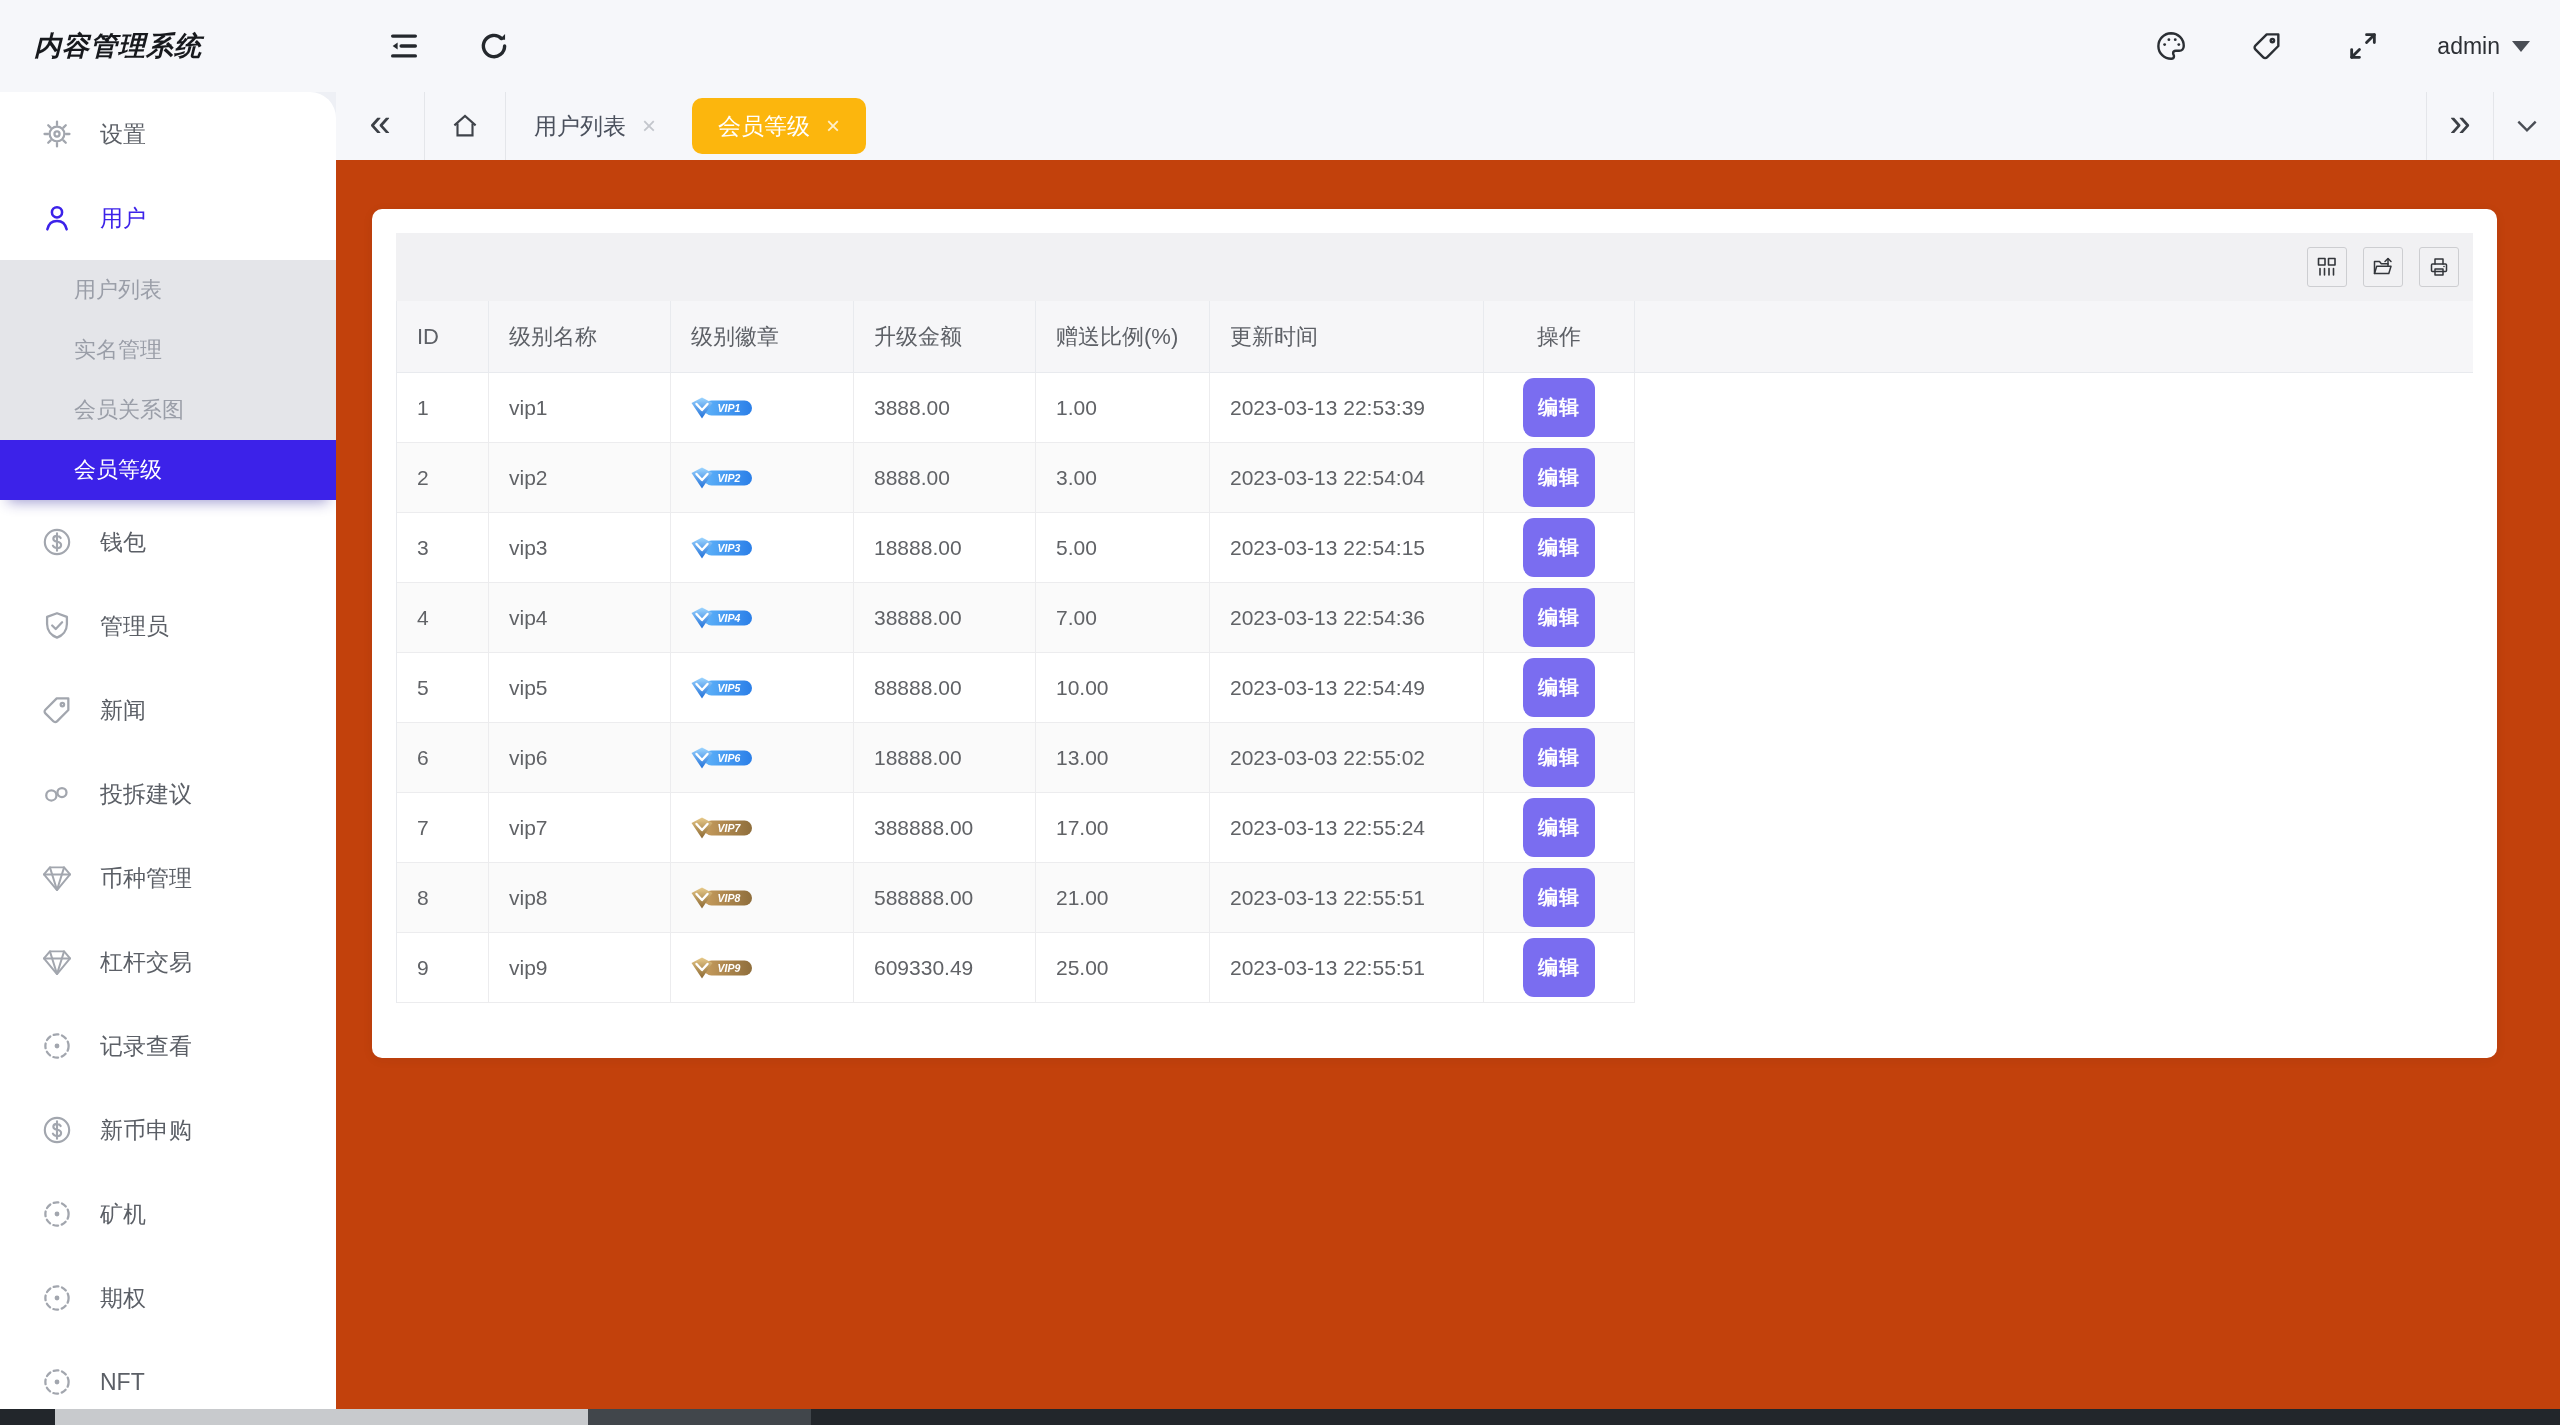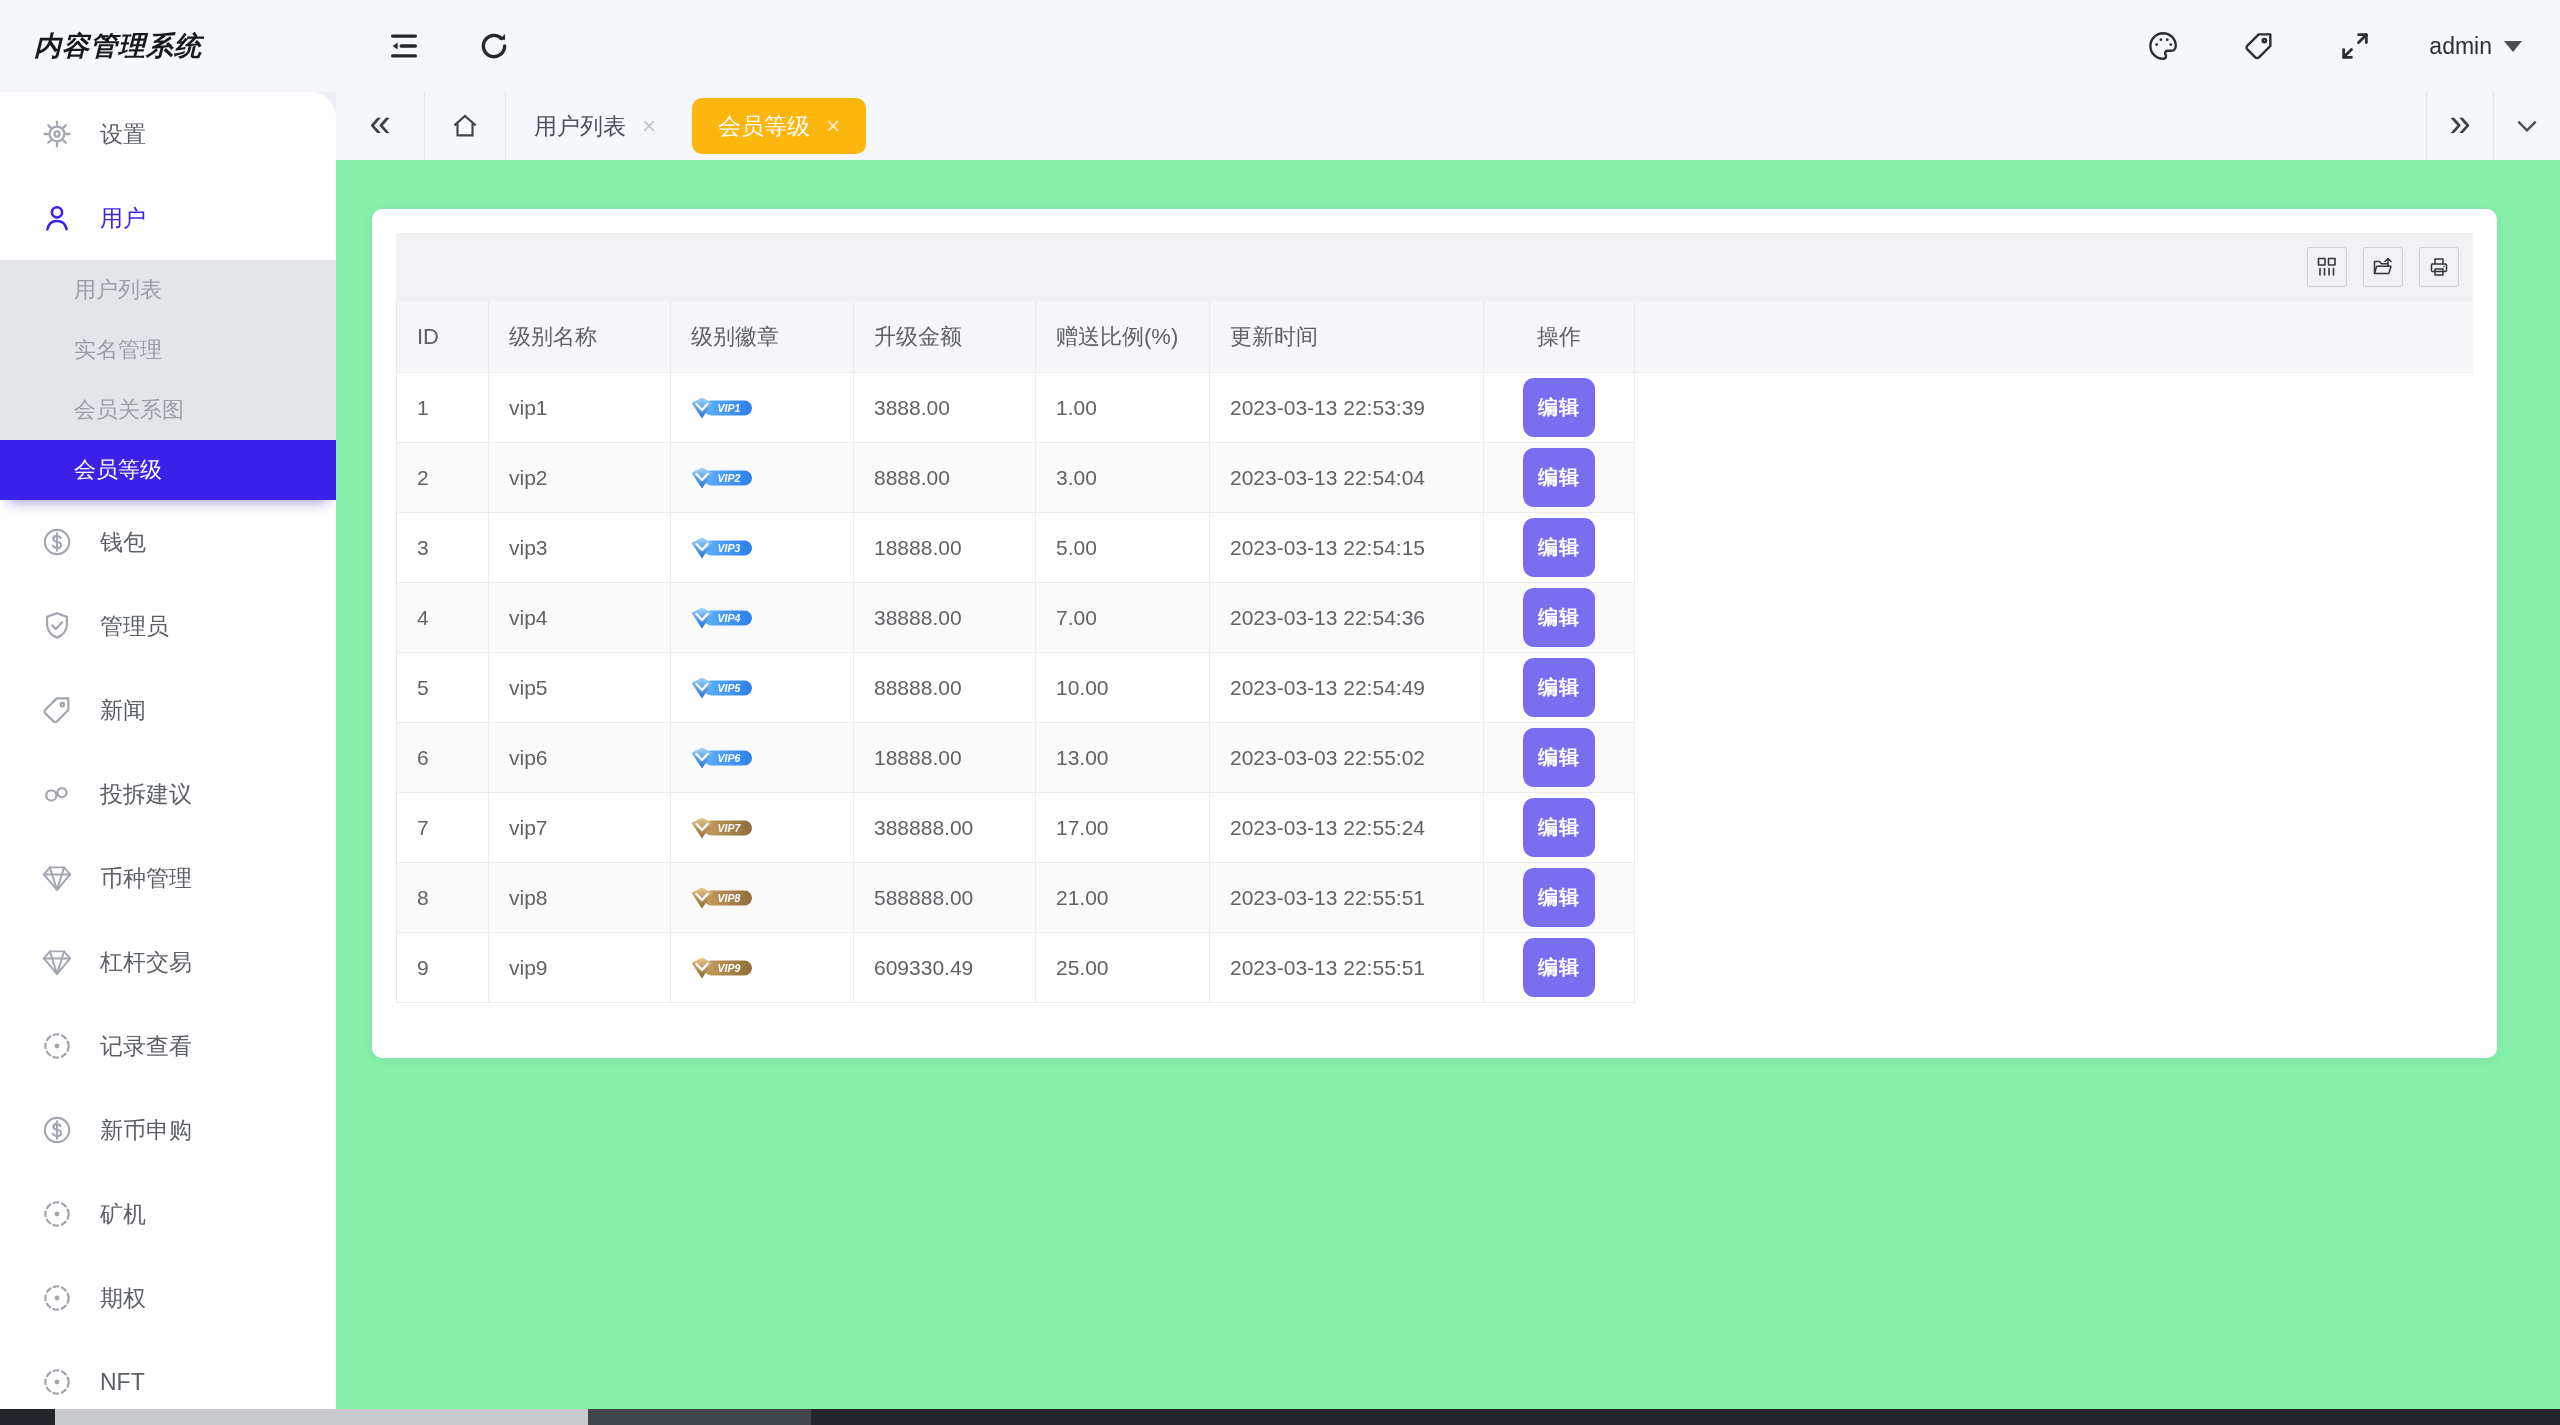--- a/index.html
+++ b/index.html
@@ -7,21 +7,21 @@
     font-family:"Liberation Sans","DejaVu Sans",sans-serif; background:#eef0f5; }
 
   
   .topbar { position:relative; height:92px; background:#f6f7fa; display:flex; align-items:center; }
   .logo-zone { width:336px; flex:0 0 336px; padding-left:34px;font-style:italic; }
   .logo-title { font-size:27px; font-weight:bold; color:#17191d; letter-spacing:1px; }
   .tb-icon-btn { display:flex; align-items:center; justify-content:center; width:44px; height:44px; cursor:pointer; color:#24282d; }
   .tb-icon-btn svg { width:34px; height:34px; }
   .tb-left { display:flex; align-items:center; gap:46px; margin-left:46px; }
   .tb-spacer { flex:1; }
-  .tb-right { display:flex; align-items:center; gap:52px; padding-right:38px; }
+  .tb-right { display:flex; align-items:center; gap:52px; padding-right:30px; }
   .tb-right .tb-icon-btn { color:#2b2f34; }
   .admin-box { display:flex; align-items:center; gap:12px; cursor:pointer; }
   .admin-name { font-size:23px; color:#2c2f34; }
   .caret-down { width:0; height:0; border-left:9px solid transparent; border-right:9px solid transparent; border-top:11px solid #4a4e55; }
 
   
   .shell { display:flex; height:1333px; }
 
   
   .sidebar { width:336px; flex:0 0 336px; background:#ffffff; border-radius:0 26px 0 0; overflow:hidden; }
@@ -52,21 +52,21 @@
   .tab-close { font-size:24px; color:#c3c6cc; margin-left:16px; line-height:1; cursor:pointer; }
   .tab-active { display:flex; align-items:center; height:56px; margin:0 8px; padding:0 26px; border-radius:10px; background:#fcb60d; cursor:pointer; }
   .tab-active .tab-label { font-size:23px; color:#ffffff; }
   .tab-active .tab-close { color:rgba(255,255,255,.78); }
   .tabbar-right { margin-left:auto; display:flex; height:100%; }
   .tseg.fwd { width:66px; }
   .tseg.collapse { width:66px; color:#4a4e55; }
   .tseg.collapse svg { width:26px; height:26px; }
 
   
-  .content { flex:1; background:#86efac; position:relative; }
+  .content { flex:1; background:#c2410c; position:relative; }
   .card { position:absolute; left:36px; top:49px; width:2125px; height:849px; background:#ffffff; border-radius:10px;
     box-shadow:0 2px 12px rgba(20,30,50,.06); padding:24px 24px 0 24px; }
   .card-toolbar { height:68px; background:#f1f1f3; display:flex; align-items:center; justify-content:flex-end; gap:16px; padding-right:14px; }
   .ct-btn { width:40px; height:40px; border:1px solid #cdced1; border-radius:3px; display:flex; align-items:center; justify-content:center; color:#33363b; cursor:pointer; background:transparent; }
   .ct-btn svg { width:24px; height:24px; }
 
   
   .vtable { border-left:1px solid #e8eaee; }
   .trow { display:grid; grid-template-columns:92px 182px 183px 182px 174px 274px 151px 1fr; }
   .th, .td { display:flex; align-items:center; padding-left:20px; }

